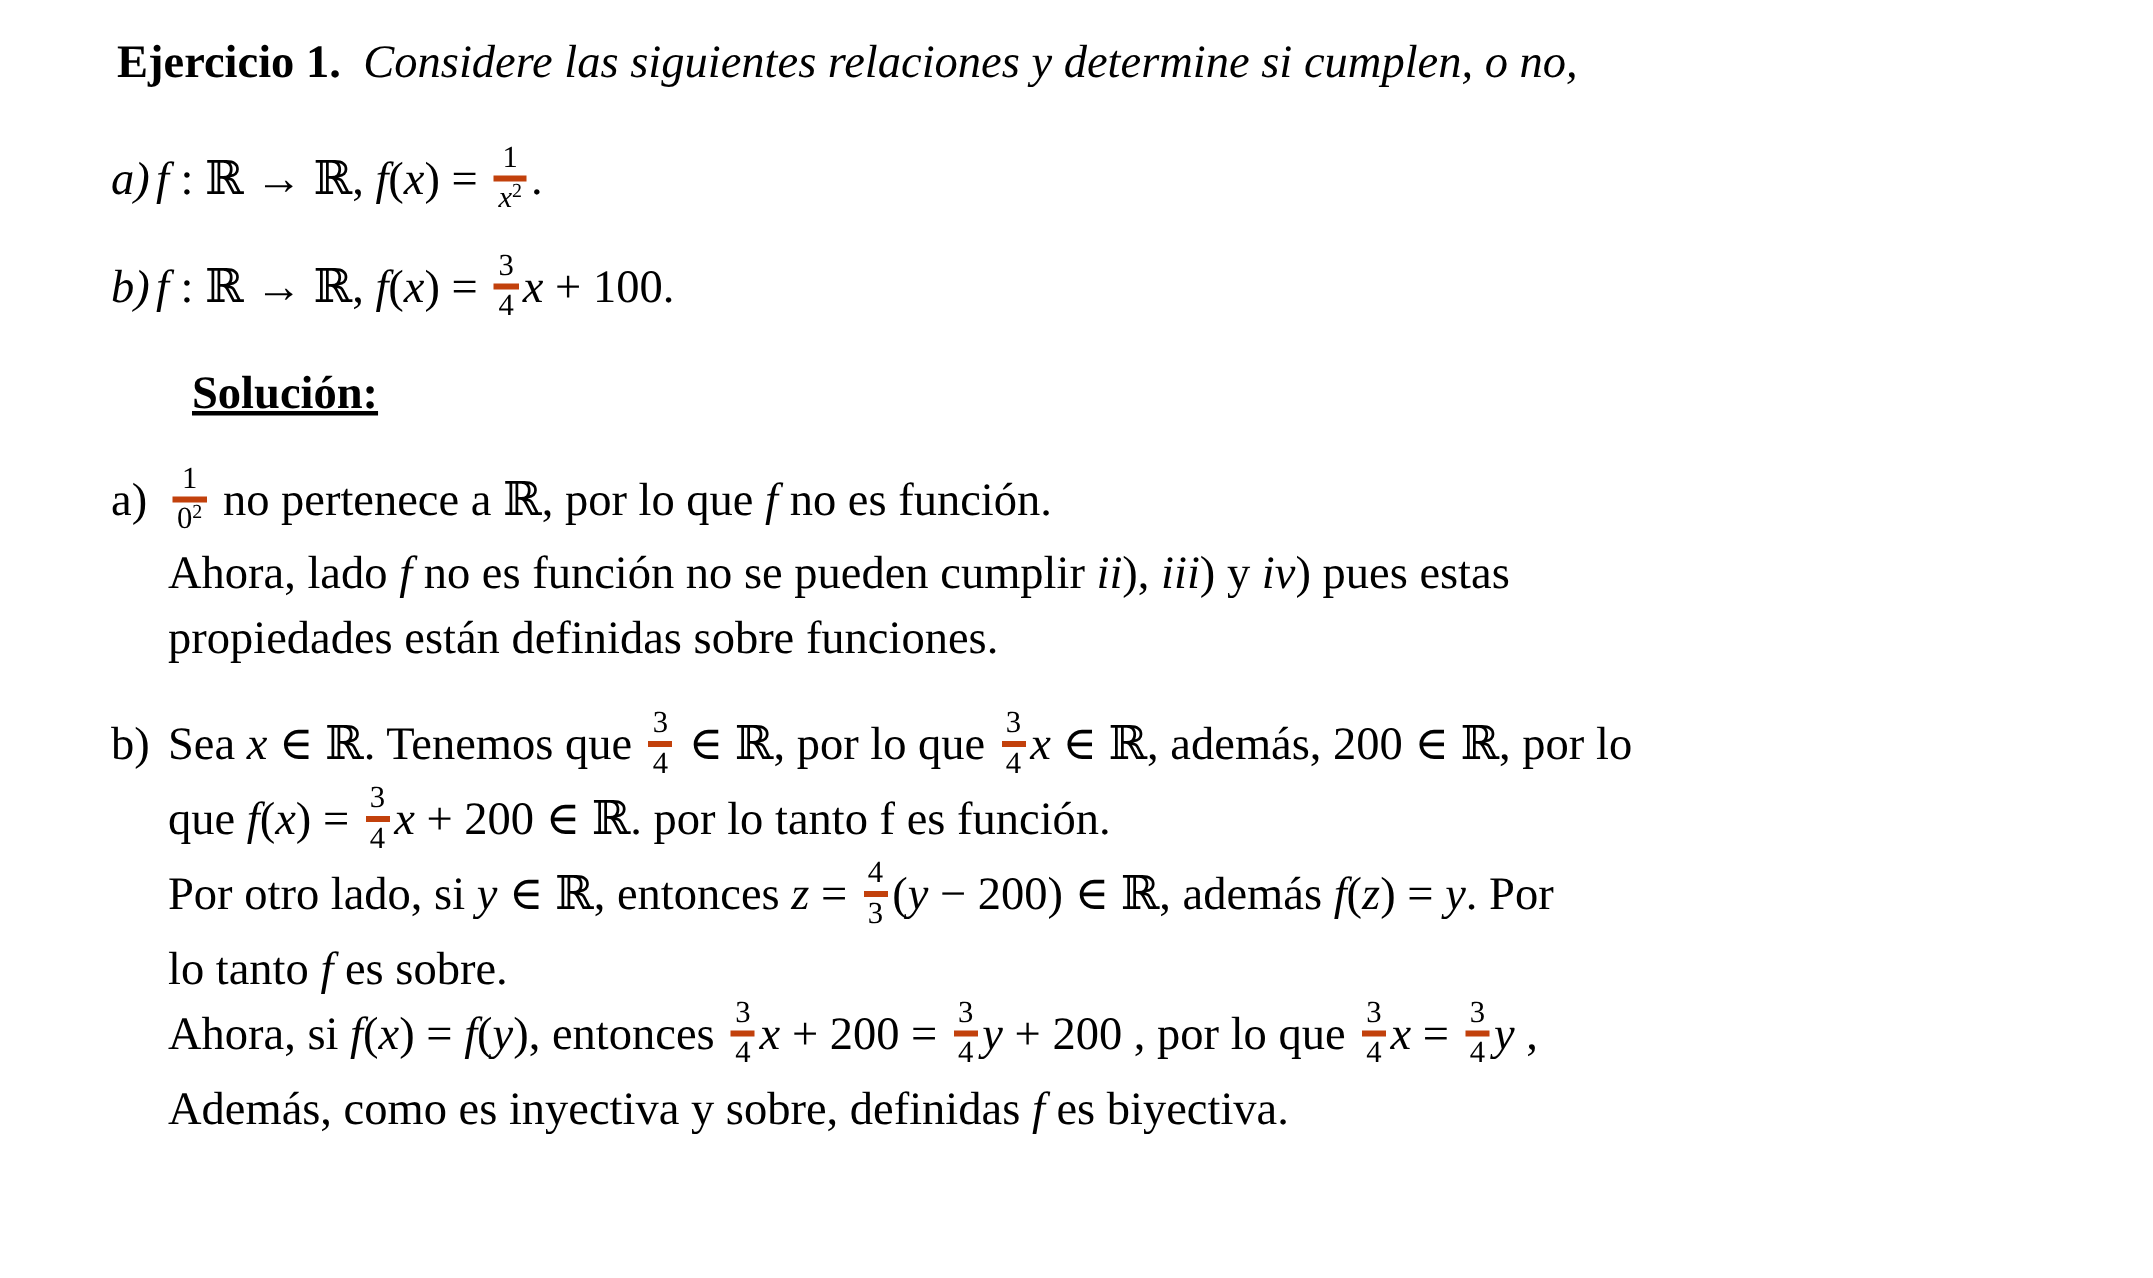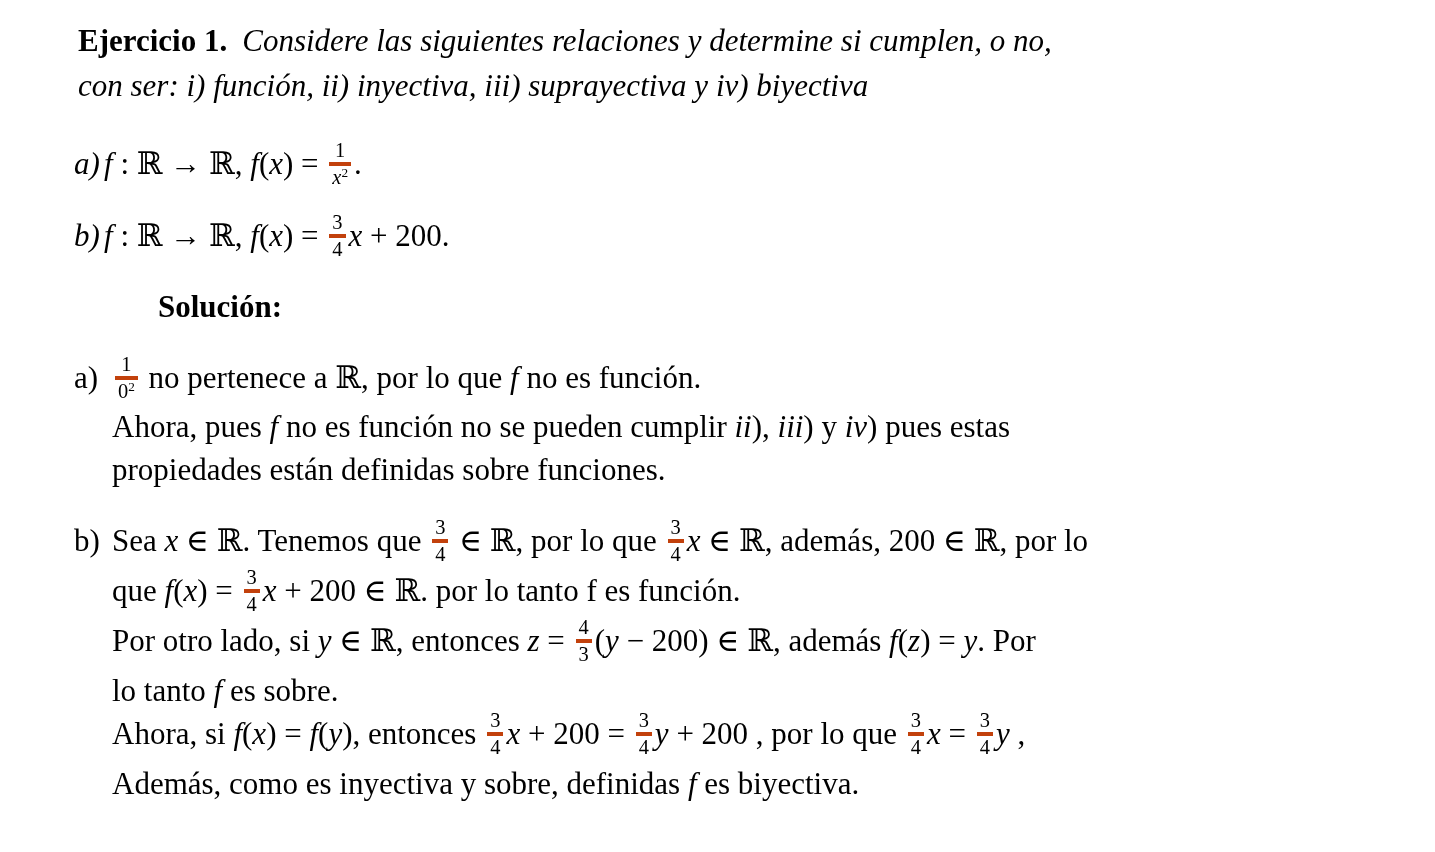--- a/index.html
+++ b/index.html
@@ -35,22 +35,23 @@
     align-items: flex-start;
     line-height: 44px;
     white-space: nowrap;
   }
   .item-a { margin-top: 34px; }
   .item-b { margin-top: 22px; }
   .ilabel { flex: none; width: 30px; }
 
   
   .sol-heading {
-    margin: 26px 0 0 84px;
+    margin: 26px 0 0 54px;
     line-height: 34px;
+    text-decoration: underline;
   }
   .sol-part { display: flex; align-items: flex-start; }
   .sol-part-a { margin-top: 32px; }
   .sol-part-b { margin-top: 28px; }
   .slabel { flex: none; width: 38px; line-height: 43px; }
   .slines { flex: 1; }
   .sline { line-height: 43px; white-space: nowrap; }
 
   
   .frac {
@@ -73,40 +74,39 @@
 </style>
 </head>
 <body style="background: rgb(255, 255, 255); color: rgb(0, 0, 0);">
 
 <div class="doc">
 
   <div class="exercise">
     <div class="xline">
       <span class="bf xlabel">Ejercicio 1.</span><span class="it">Considere las siguientes relaciones y determine si cumplen, o no,</span>
     </div>
-    <div class="xline it">con ser: i) función, ii) inyectiva, iii) suprayectiva y iv) biyectiva</div>
   </div>
 
   <div class="item item-a">
     <span class="ilabel it">a)</span>
     <span class="irow"><span class="it">f</span><span> : ℝ → ℝ, </span><span class="it">f</span><span>(</span><span class="it">x</span><span>) = </span><span class="frac"><span class="num"><span>1</span></span><span class="den"><span class="it">x</span><span class="sup">2</span></span></span><span>.</span></span>
   </div>
 
   <div class="item item-b">
     <span class="ilabel it">b)</span>
-    <span class="irow"><span class="it">f</span><span> : ℝ → ℝ, </span><span class="it">f</span><span>(</span><span class="it">x</span><span>) = </span><span class="frac"><span class="num"><span>3</span></span><span class="den"><span>4</span></span></span><span class="it">x</span><span> + 200.</span></span>
+    <span class="irow"><span class="it">f</span><span> : ℝ → ℝ, </span><span class="it">f</span><span>(</span><span class="it">x</span><span>) = </span><span class="frac"><span class="num"><span>3</span></span><span class="den"><span>4</span></span></span><span class="it">x</span><span> + 100.</span></span>
   </div>
 
   <div class="sol-heading bf">Solución:</div>
 
   <div class="sol-part sol-part-a">
     <span class="slabel">a)</span>
     <div class="slines">
         <div class="sline"><span class="frac"><span class="num"><span>1</span></span><span class="den"><span>0</span><span class="sup">2</span></span></span><span> no pertenece a ℝ, por lo que </span><span class="it">f</span><span> no es función.</span></div>
-        <div class="sline"><span>Ahora, pues </span><span class="it">f</span><span> no es función no se pueden cumplir </span><span class="it">ii</span><span>), </span><span class="it">iii</span><span>) y </span><span class="it">iv</span><span>) pues estas</span></div>
+        <div class="sline"><span>Ahora, lado </span><span class="it">f</span><span> no es función no se pueden cumplir </span><span class="it">ii</span><span>), </span><span class="it">iii</span><span>) y </span><span class="it">iv</span><span>) pues estas</span></div>
         <div class="sline"><span>propiedades están definidas sobre funciones.</span></div>
       </div>
   </div>
 
   <div class="sol-part sol-part-b">
     <span class="slabel">b)</span>
     <div class="slines">
         <div class="sline"><span>Sea </span><span class="it">x</span><span> ∈ ℝ. Tenemos que </span><span class="frac"><span class="num"><span>3</span></span><span class="den"><span>4</span></span></span><span> ∈ ℝ, por lo que </span><span class="frac"><span class="num"><span>3</span></span><span class="den"><span>4</span></span></span><span class="it">x</span><span> ∈ ℝ, además, 200 ∈ ℝ, por lo</span></div>
         <div class="sline"><span>que </span><span class="it">f</span><span>(</span><span class="it">x</span><span>) = </span><span class="frac"><span class="num"><span>3</span></span><span class="den"><span>4</span></span></span><span class="it">x</span><span> + 200 ∈ ℝ. por lo tanto f es función.</span></div>
         <div class="sline"><span>Por otro lado, si </span><span class="it">y</span><span> ∈ ℝ, entonces </span><span class="it">z</span><span> = </span><span class="frac"><span class="num"><span>4</span></span><span class="den"><span>3</span></span></span><span>(</span><span class="it">y</span><span> − 200) ∈ ℝ, además </span><span class="it">f</span><span>(</span><span class="it">z</span><span>) = </span><span class="it">y</span><span>. Por</span></div>

